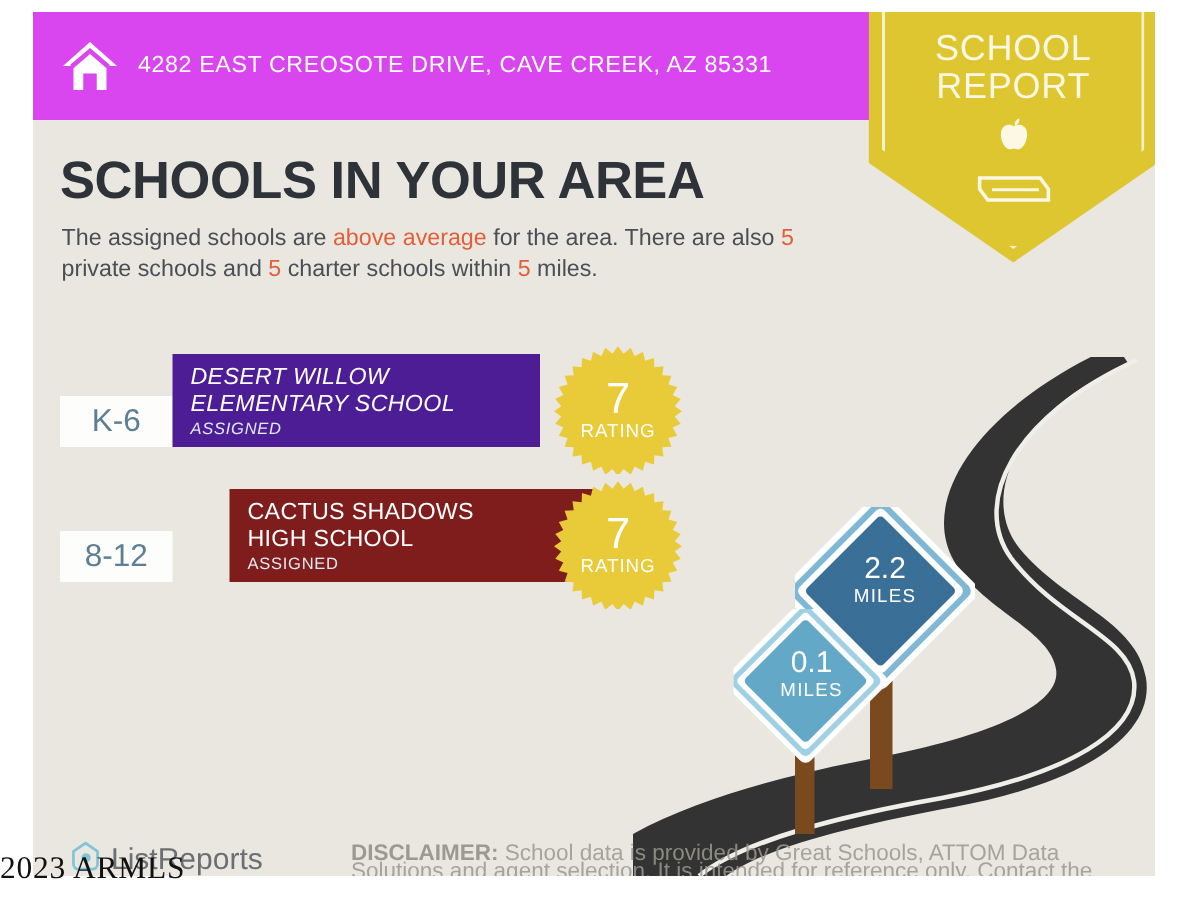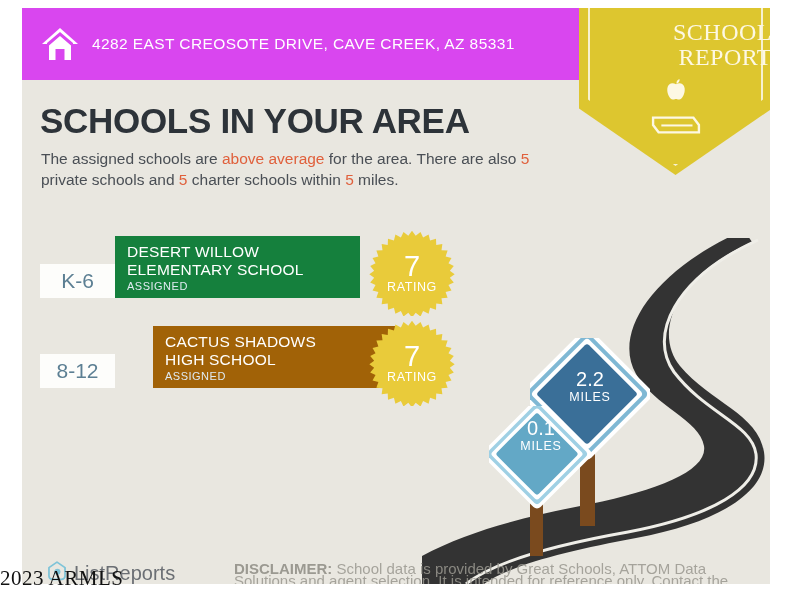--- a/index.html
+++ b/index.html
@@ -75,26 +75,25 @@
     bottom: 9px;
     border: 2.5px solid #f7f1d0;
     border-top: none;
     clip-path: polygon(0% 0%, 100% 0%, 100% 60%, 50% 100%, 0% 60%);
   }
   .badge-text {
     position: absolute;
     top: 20px;
     left: 0;
     right: 0;
-    text-align: right;
+    text-align: center;
     color: #fdf8e3;
     font-size: 24px;
     line-height: 25px;
     letter-spacing: 0.5px;
-    font-family: Liberation Serif, serif;
   }
   .badge-icons {
     position: absolute;
     top: 78px;
     left: 0;
     right: 0;
     display: flex;
     flex-direction: column;
     align-items: center;
   }
@@ -138,22 +137,22 @@
     justify-content: center;
     color: #5c7f93;
     font-size: 21px;
     margin-top: 28px;
   }
   .card-body {
     width: 245px;
     padding: 7px 0 0 12px;
     box-sizing: border-box;
   }
-  .card-1 .card-body { background: #15803d; }
-  .card-2 .card-body { background: #a16207; }
+  .card-1 .card-body { background: #4c1d95; font-style: italic; }
+  .card-2 .card-body { background: #7f1d1d; }
   .school-name {
     color: #ffffff;
     font-size: 15.5px;
     line-height: 17.5px;
     letter-spacing: 0.2px;
   }
   .assigned {
     margin-top: 2px;
     color: #dfeaf1;
     font-size: 11px;
@@ -208,21 +207,21 @@
     position: absolute;
     left: 0;
     right: 0;
     text-align: center;
     color: #ffffff;
     pointer-events: none;
   }
   .sign-dist { font-size: 20px; line-height: 21px; text-align: center; }
   .sign-unit { font-size: 12.5px; letter-spacing: 0.8px; }
   .sign-far .sign-text  { top: 31px; }
-  .sign-near .sign-text { top: 12px; }
+  .sign-near .sign-text { top: 26px; }
 
   
   .logo {
     position: absolute;
     left: 24px;
     top: 552px;
     display: flex;
     align-items: center;
   }
   .logo-text {

